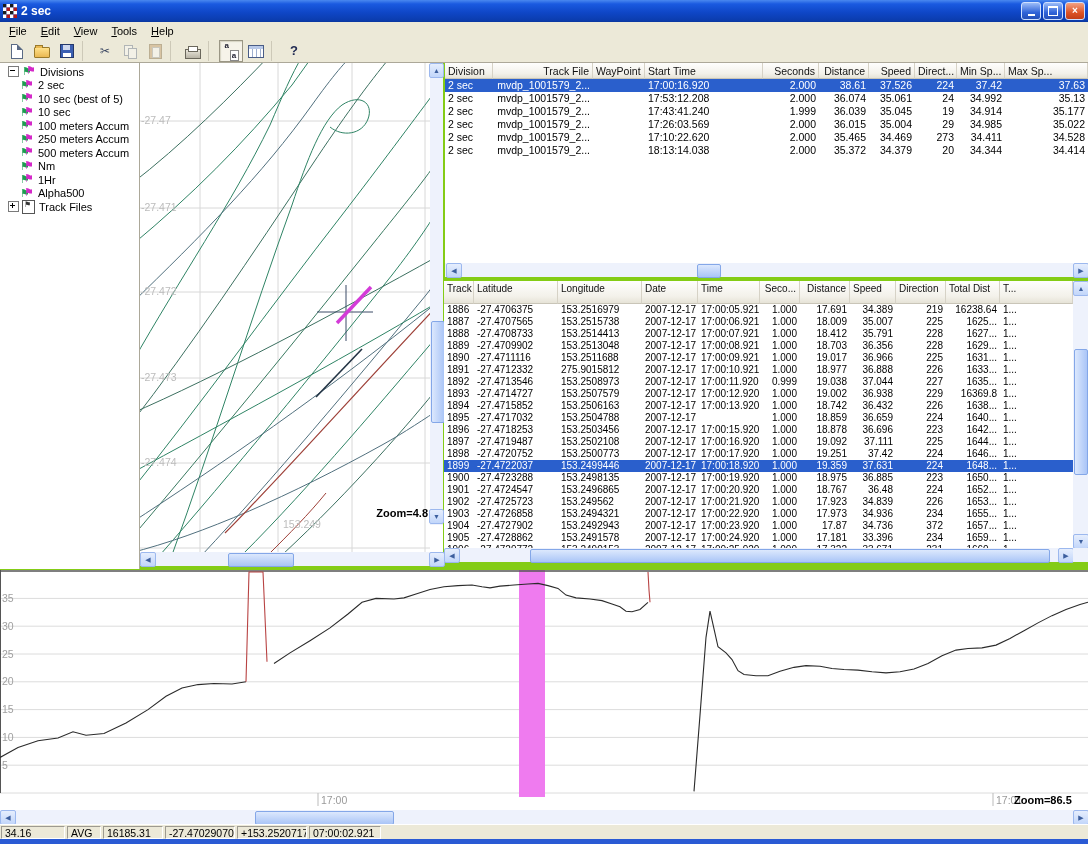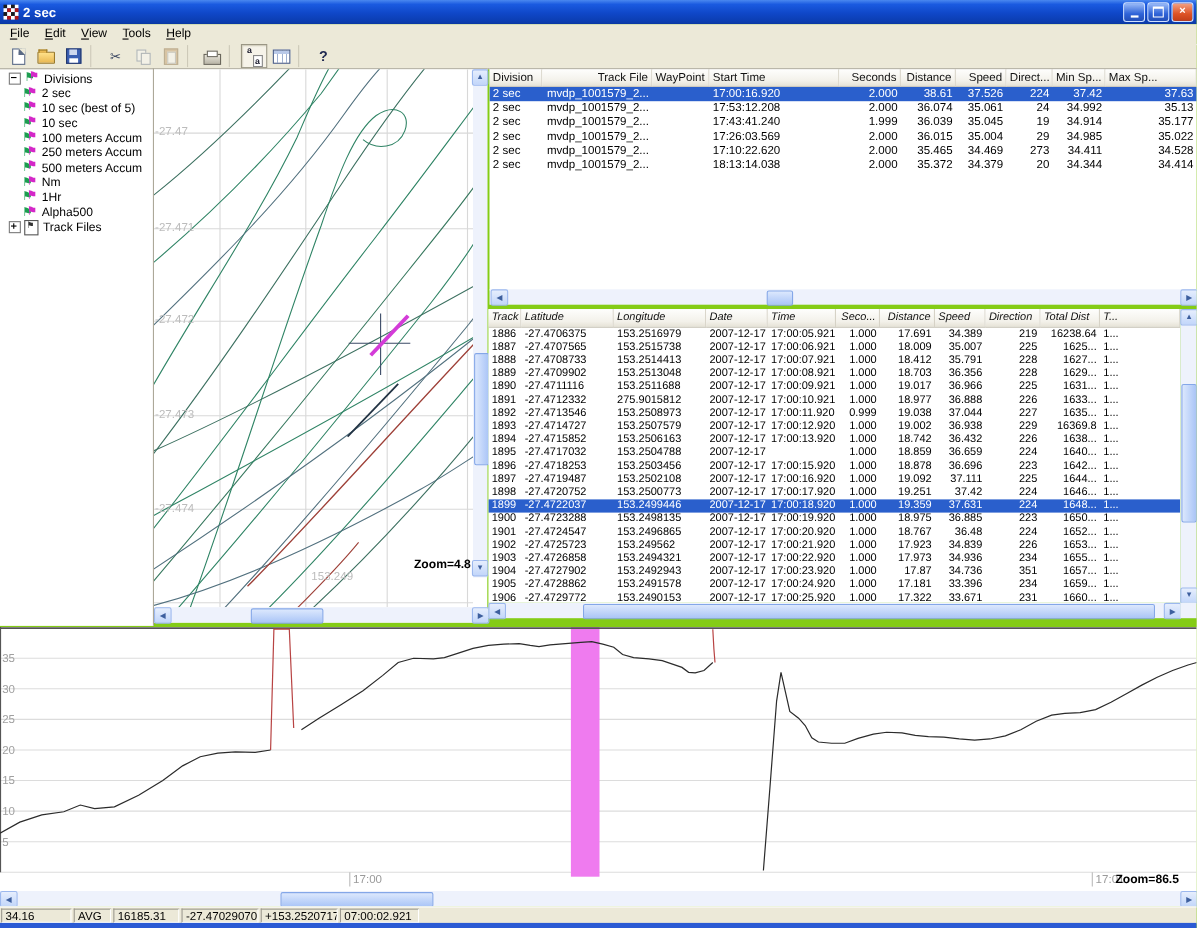--- a/index.html
+++ b/index.html
@@ -72,21 +72,21 @@
   
   .thead{display:flex;height:16px;line-height:16px;}
   .thcell{box-sizing:border-box;padding:0 3px;background:linear-gradient(#fefefd,#f3f1ea 70%,#e6e3d7);border-right:1px solid #d6d2c6;border-bottom:1px solid #c9c5b8;white-space:nowrap;overflow:hidden;color:#111;flex:none;}
   .tbody .trow{display:flex;white-space:nowrap;}
   .tcell{box-sizing:border-box;padding:0 3px;overflow:hidden;flex:none;}
   .trow.sel{background:#2a5fcc;color:#fff;}
   .r{text-align:right;}
   #righttop{left:445px;top:62px;width:643px;height:201px;background:#fff;border-top:1px solid #aca899;overflow:hidden;font-size:10.5px;}
   #righttop .trow{height:13px;line-height:13px;}
   #rightbottom{left:444px;top:281px;width:629px;height:267px;background:#fff;overflow:hidden;font-size:10px;}
-  #rightbottom .thead{height:17px;line-height:15px;font-style:italic;}
+  #rightbottom .thead{height:23px;line-height:15px;}
   #rightbottom .trow{height:12px;line-height:12px;}
   
   #chart{left:0;top:570px;width:1088px;height:240px;background:#fff;}
   #chartzoom{position:absolute;left:1014px;top:224px;width:72px;font-weight:bold;font-size:11px;color:#000;}
   .xtick{position:absolute;color:#9a9a9a;font-size:10.5px;top:224px;}
   
   #statusbar{left:0;top:824px;width:1088px;height:15px;background:#ece9d8;border-top:1px solid #fff;display:flex;align-items:stretch;font-size:10.5px;}
   #statusleft{flex:1;padding:1px 6px;}
   .spanel{box-sizing:border-box;margin:1px 1px;padding:0 3px;border:1px solid;border-color:#9d9a90 #fff #fff #9d9a90;white-space:nowrap;overflow:hidden;flex:none;}
   #bluestrip{left:0;top:839px;width:1088px;height:5px;background:#2a5ad4;}
@@ -664,21 +664,21 @@
         </div>
         <div class="trow">
           <span class="tcell" style="width: 30px;">1904</span>
           <span class="tcell" style="width: 84px;">-27.4727902</span>
           <span class="tcell" style="width: 84px;">153.2492943</span>
           <span class="tcell" style="width: 56px;">2007-12-17</span>
           <span class="tcell" style="width: 62px;">17:00:23.920</span>
           <span class="tcell r" style="width: 40px;">1.000</span>
           <span class="tcell r" style="width: 50px;">17.87</span>
           <span class="tcell r" style="width: 46px;">34.736</span>
-          <span class="tcell r" style="width: 50px;">351</span>
+          <span class="tcell r" style="width: 50px;">372</span>
           <span class="tcell r" style="width: 54px;">1657...</span>
           <span class="tcell" style="width: 73px; flex: 1 1 0%;">1...</span>
         </div>
         <div class="trow">
           <span class="tcell" style="width: 30px;">1905</span>
           <span class="tcell" style="width: 84px;">-27.4728862</span>
           <span class="tcell" style="width: 84px;">153.2491578</span>
           <span class="tcell" style="width: 56px;">2007-12-17</span>
           <span class="tcell" style="width: 62px;">17:00:24.920</span>
           <span class="tcell r" style="width: 40px;">1.000</span>

